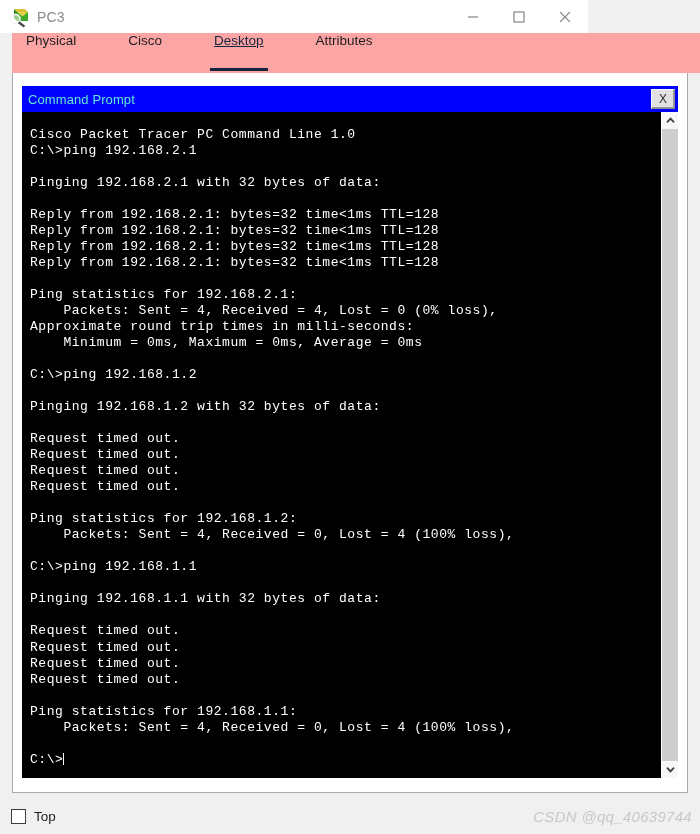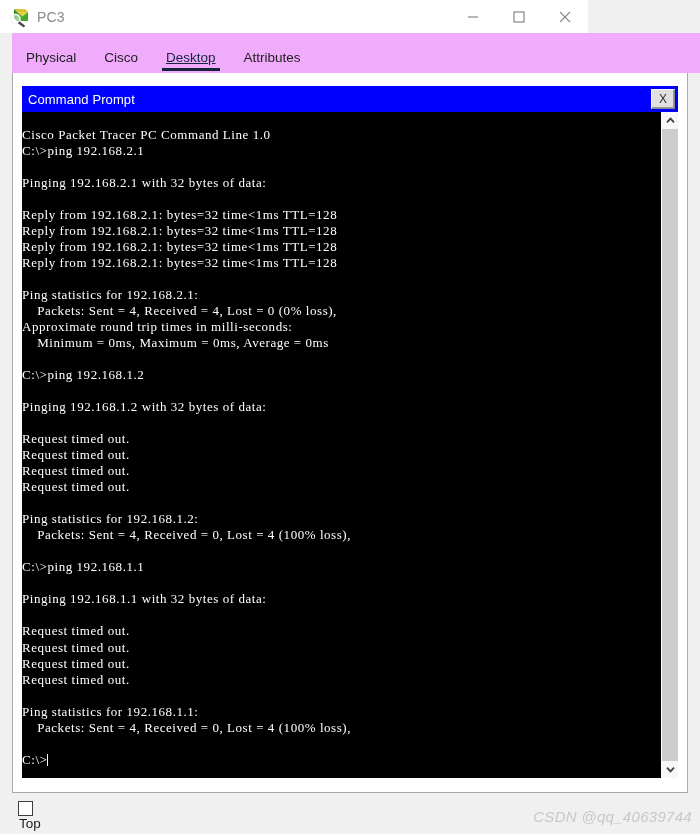--- a/index.html
+++ b/index.html
@@ -54,23 +54,23 @@
     color: #7a7a7a;
   }
   .win-btn svg { display: block; }
 
   
   .tabstrip {
     position: absolute;
     left: 12px; top: 33px;
     width: 688px;
     height: 40px;
-    background: #f0abfc;
-    display: flex;
-    align-items: flex-end;
+    background: #fca5a5;
+    display: flex;
+    gap: 24px;
   }
   .tab {
     position: relative;
     padding: 0 14px 7px 14px;
     font-size: 13.5px;
     color: #1d1d1d;
     line-height: 16px;
     white-space: nowrap;
   }
   .tab.active {
@@ -106,21 +106,21 @@
     height: 692px;
   }
   .cmd-titlebar {
     height: 26px;
     background: #0000ff;
     display: flex;
     align-items: center;
     box-sizing: border-box;
   }
   .cmd-title {
-    color: #ffffff;
+    color: #5eead4;
     font-size: 13px;
     margin-left: 6px;
     letter-spacing: 0.1px;
     white-space: nowrap;
   }
   .cmd-close {
     margin-left: auto;
     margin-right: 3px;
     width: 24px;
     height: 20px;
@@ -143,24 +143,24 @@
     width: 656px;
     height: 666px;
     background: #ffffff;
     box-sizing: border-box;
     display: flex;
   }
   .terminal {
     flex: 1 1 auto;
     background: #000000;
     color: #ffffff;
-    font-family: Liberation Serif, serif;
+    font-family: Liberation Mono, monospace;
     font-size: 13px;
     line-height: 16.03px;
-    padding: 15px 0 0 0;
+    padding: 15px 0 0 8px;
     box-sizing: border-box;
     overflow: hidden;
     white-space: pre;
   }
   .terminal .line {
     height: 16.03px;
     letter-spacing: 0.55px;
   }
   .caret {
     display: inline-block;
@@ -208,21 +208,20 @@
     left: 0; top: 798px;
     width: 700px;
     height: 36px;
     display: flex;
     align-items: center;
   }
   .chk-wrap {
     display: flex;
     align-items: center;
     margin-left: 11px;
-    flex-direction: column;
   }
   .chk {
     width: 15px;
     height: 15px;
     background: #ffffff;
     border: 1.5px solid #3d3d3d;
     box-sizing: border-box;
   }
   .chk-label {
     font-size: 13.5px;

